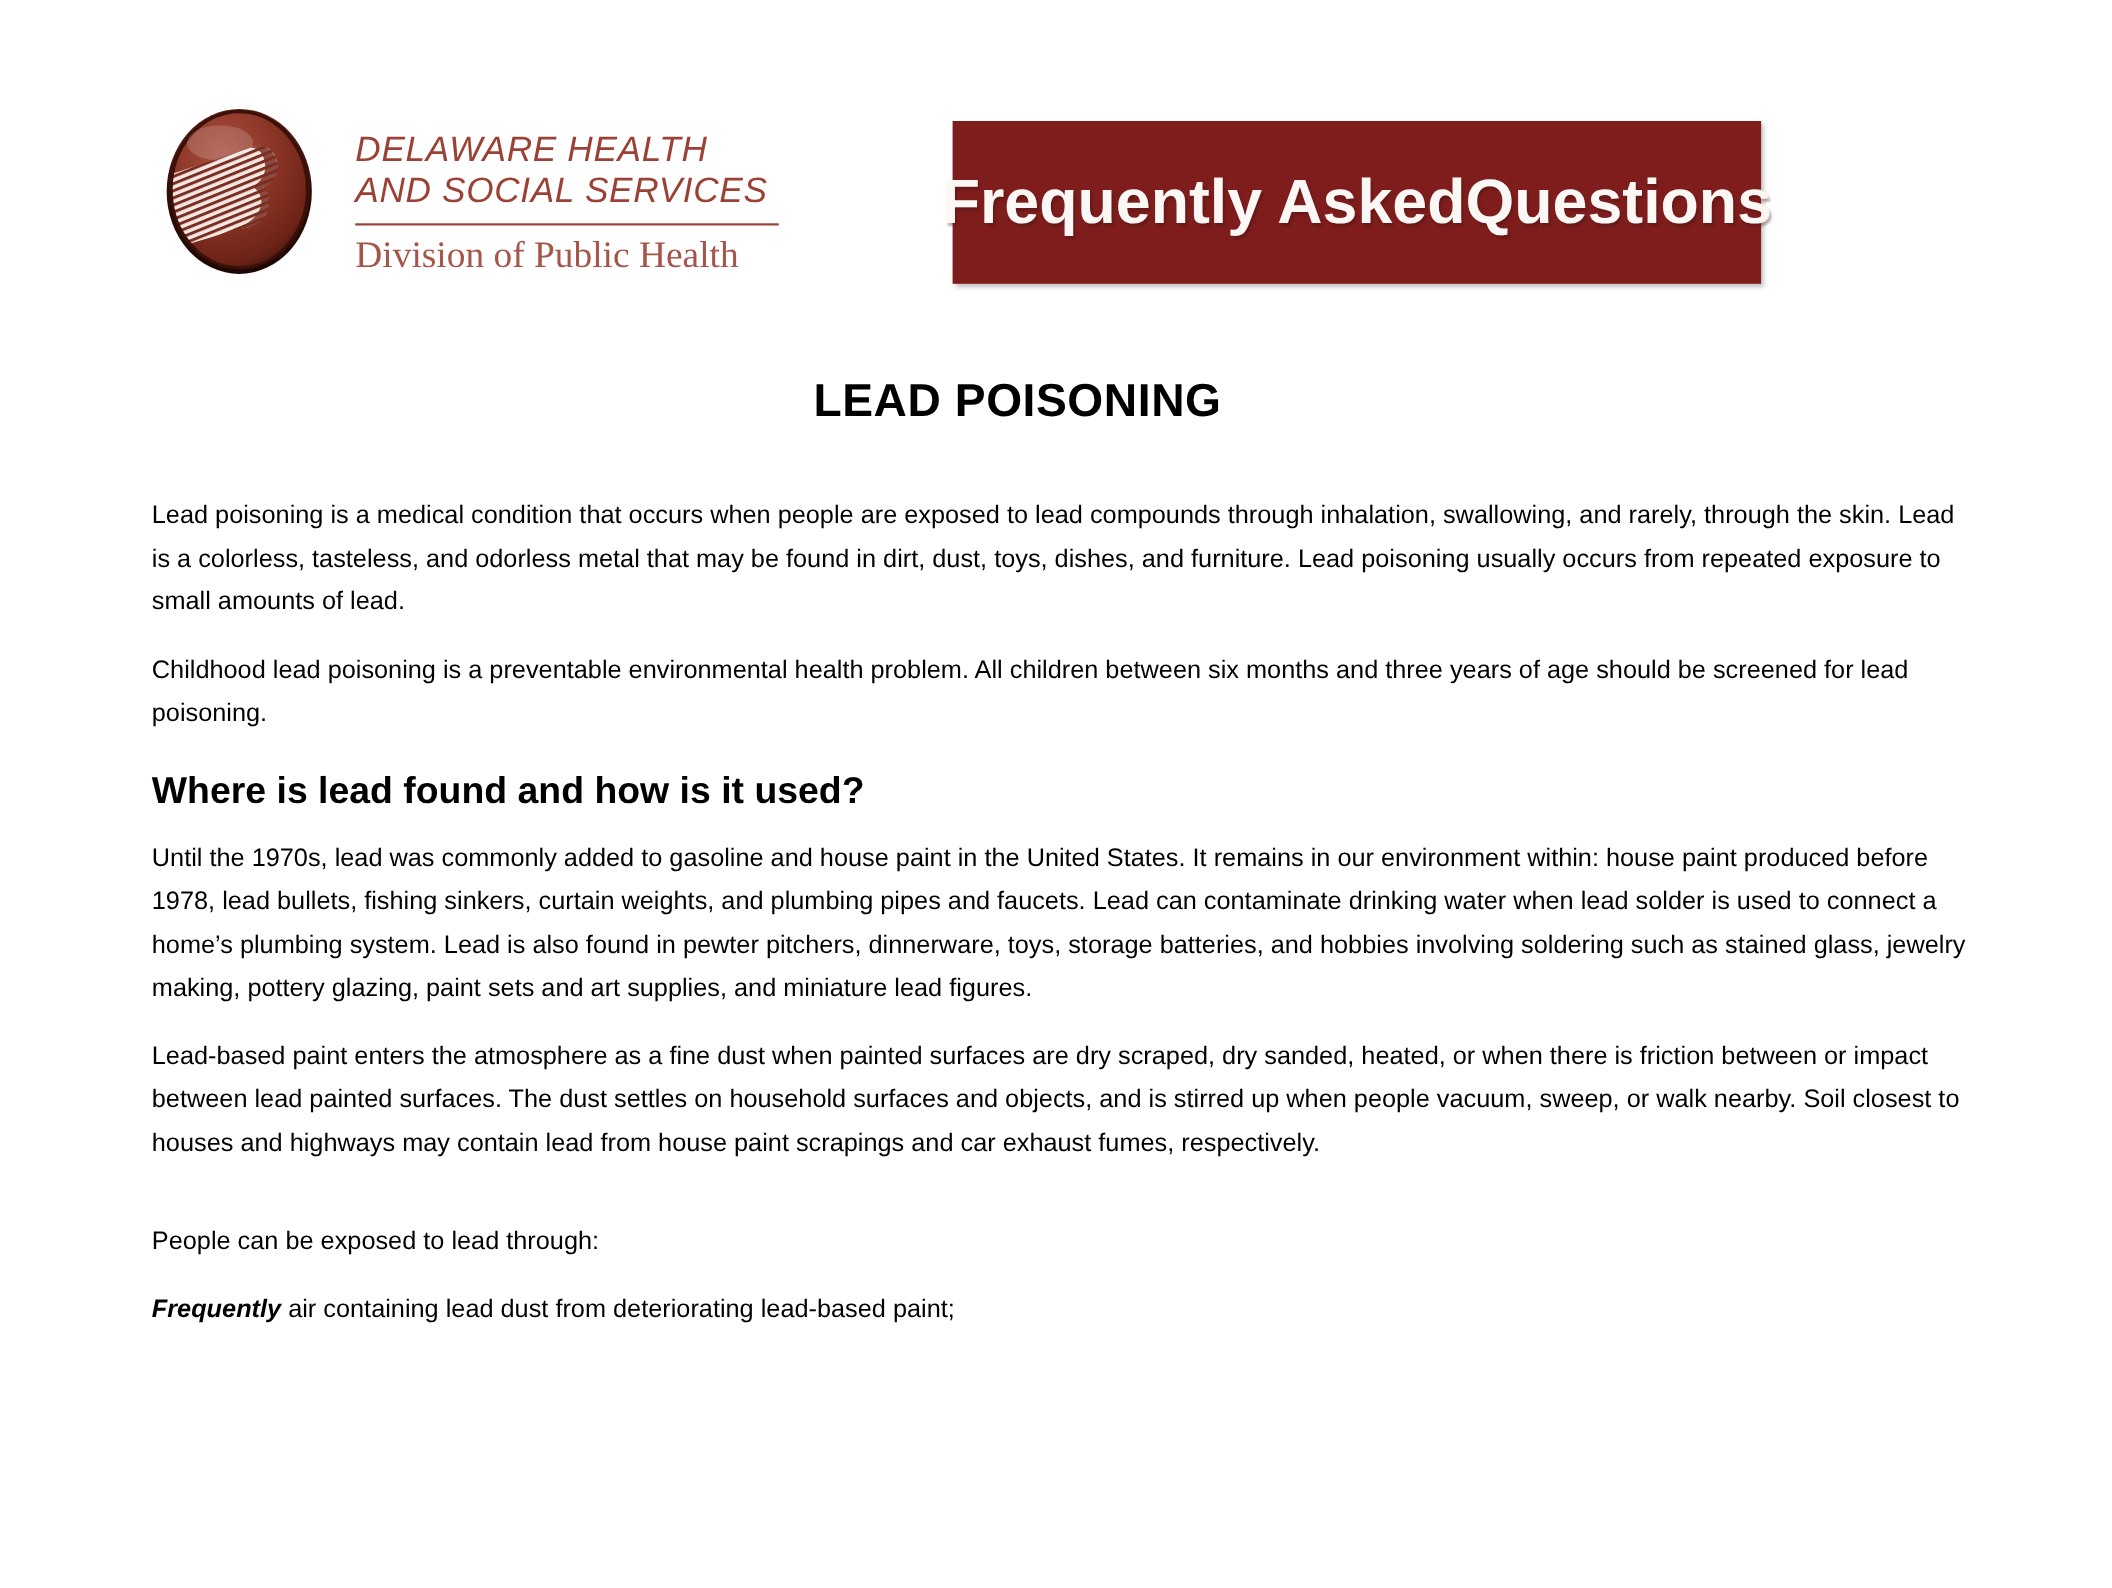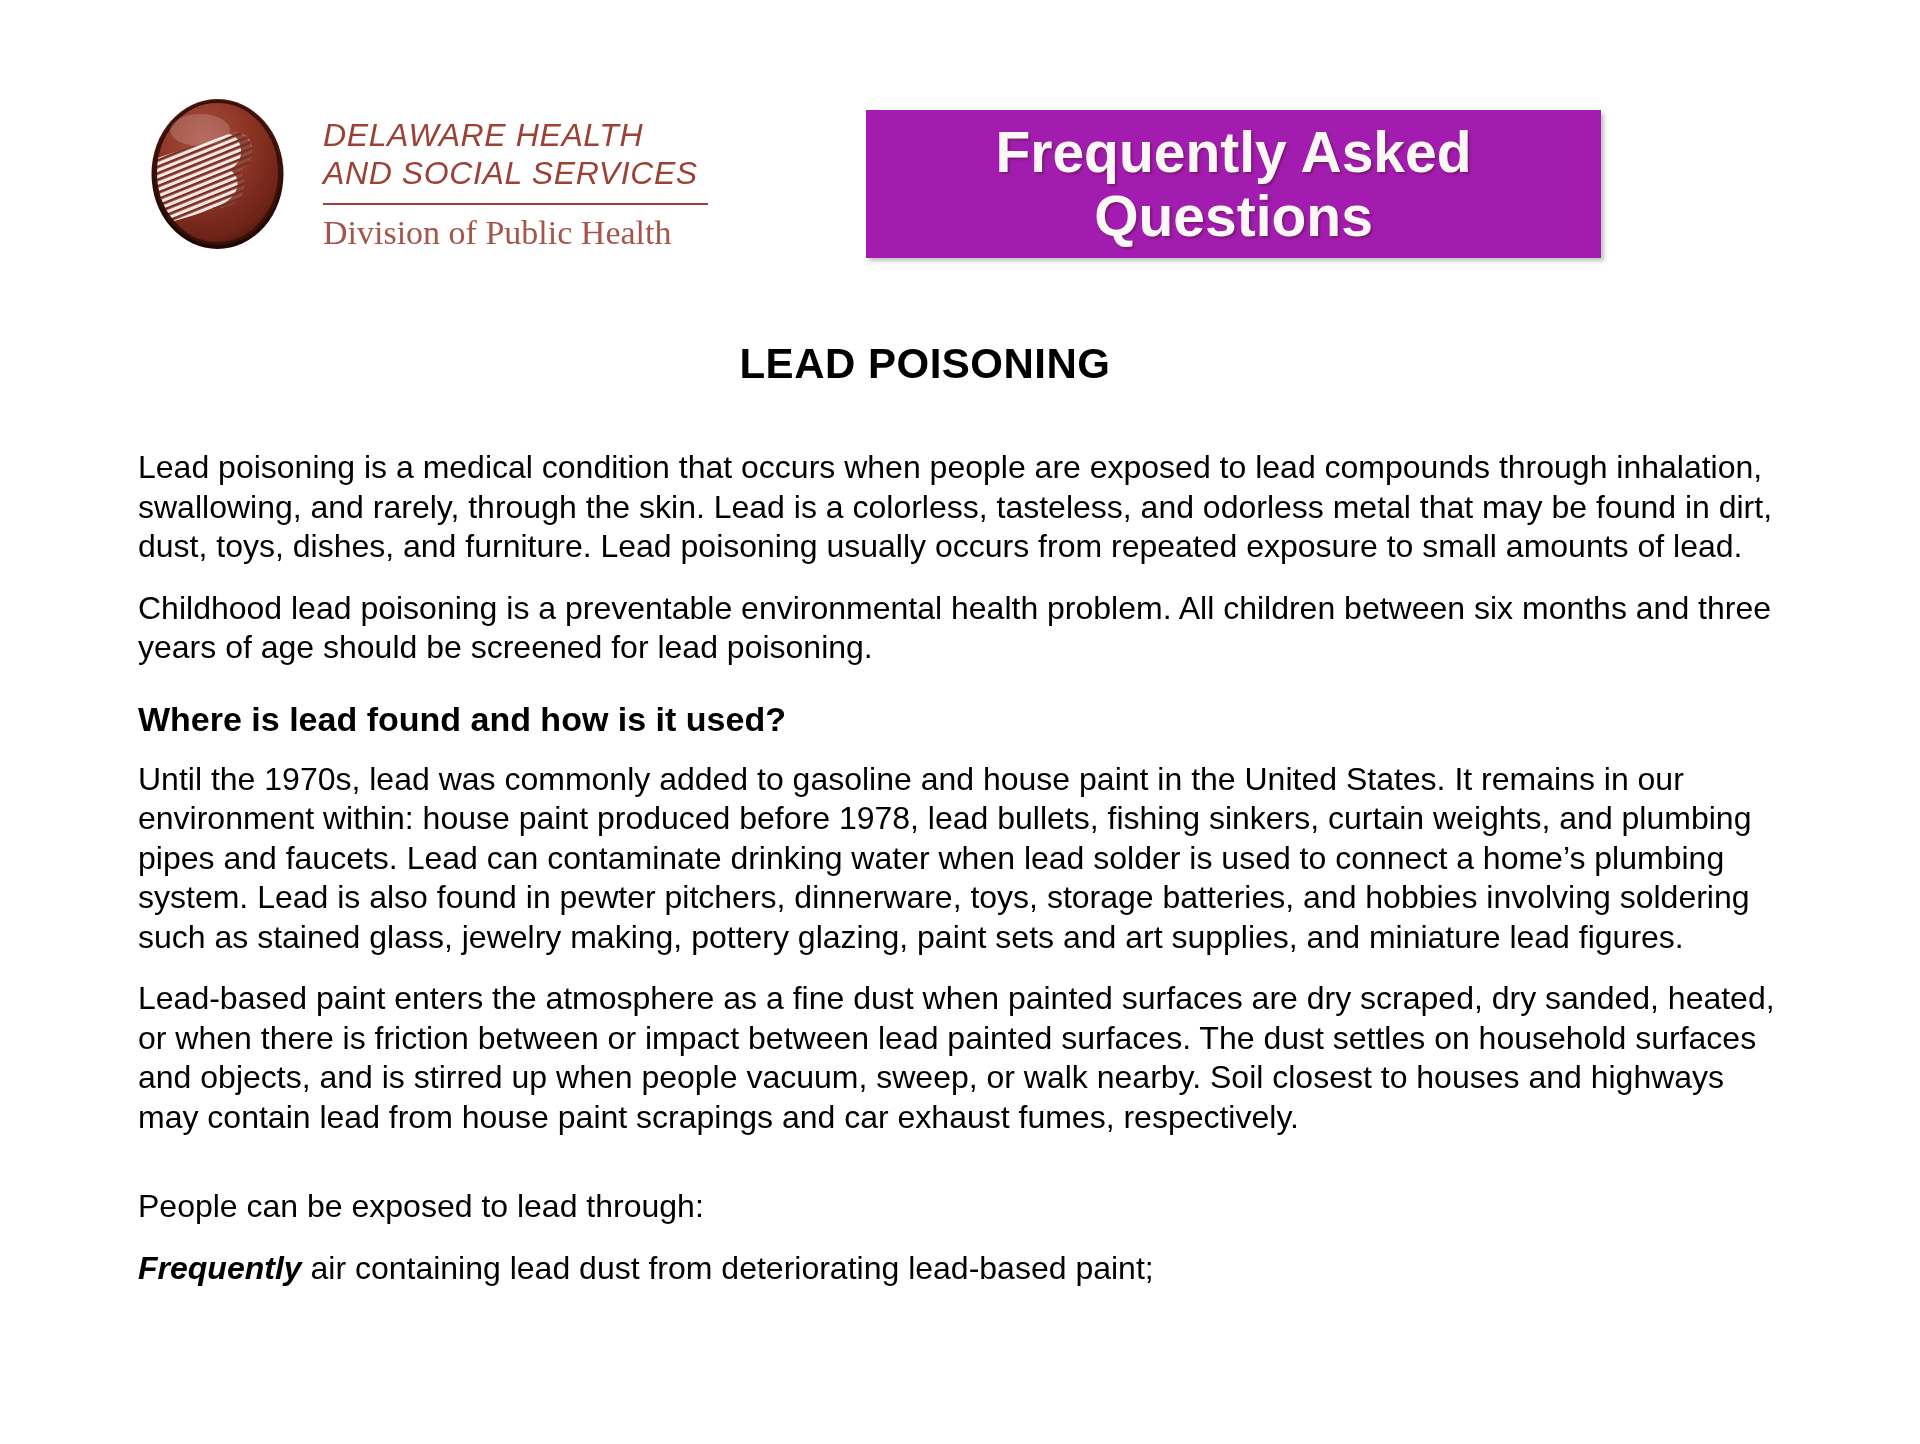--- a/index.html
+++ b/index.html
@@ -81,24 +81,24 @@
     color: #a5554a;
     white-space: nowrap;
   }
 
   .faq-banner {
     position: absolute;
     left: 866px;
     top: 110px;
     width: 735px;
     height: 148px;
-    background: #a21caf;
+    background: #7f1d1d;
     box-shadow: 3px 3px 4px rgba(120,120,120,0.45);
     display: flex;
-    flex-direction: column;
+    flex-direction: row;
     align-items: center;
     justify-content: center;
   }
 
   .faq-line {
     font-family: "Liberation Sans", sans-serif;
     font-weight: bold;
     font-size: 57px;
     line-height: 64px;
     color: #faf7f4;
@@ -134,21 +134,21 @@
     font-weight: bold;
     font-size: 34px;
     line-height: 42px;
     color: #000000;
   }
 
   p.body-text {
     margin: 0;
     font-family: "Liberation Sans", sans-serif;
     font-weight: 400;
-    font-size: 32px;
+    font-size: 23px;
     line-height: 39.5px;
     color: #000000;
     text-align: left;
   }
 
   .gap-head-to-p  { height: 20px; }
   .gap-p-to-p     { height: 22px; }
   .gap-p-to-head  { height: 30px; }
 
   .lead-in {

